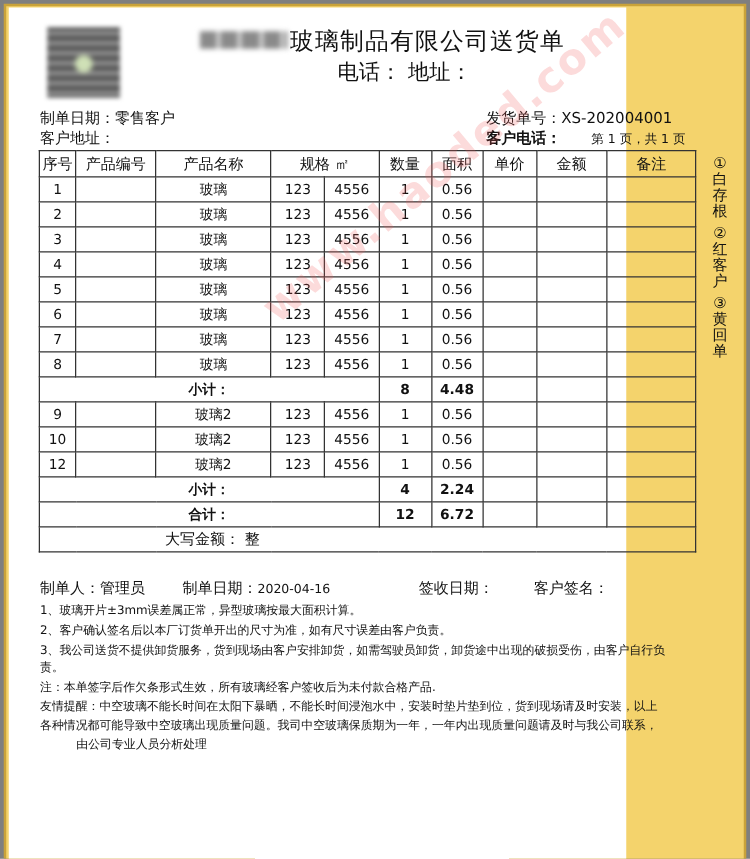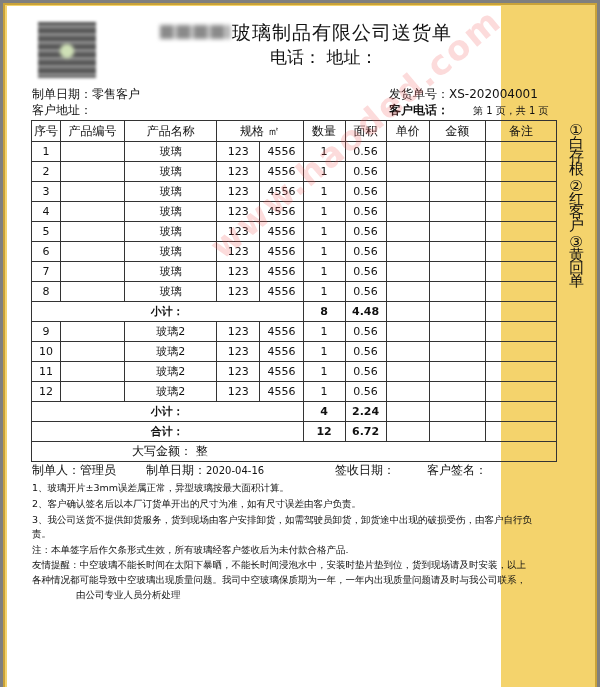--- a/index.html
+++ b/index.html
@@ -45,21 +45,21 @@
     border-collapse: collapse; table-layout: fixed;
     font-size: 11px; font-family: "DejaVu Sans", sans-serif;
   }
   table.goods td, table.goods th {
     border: 1px solid #333; height: 19px; padding: 0; text-align: center;
     font-weight: normal; overflow: hidden; white-space: nowrap;
   }
   table.goods th { font-size: 12px; height: 20px; margin-top: 20px; }
   table.goods tr.sum td { font-weight: bold; }
   table.goods td.words { text-align: left; padding-left: 100px; font-size: 12px; height: 19px; border-top: 1.5px solid #333; }
-  .side { left: 562px; width: 14px; font-size: 15px; line-height: 13px; white-space: normal; text-align: center; }
+  .side { left: 562px; width: 14px; font-size: 12px; line-height: 13px; white-space: normal; text-align: center; }
   .notes { left: 30px; font-size: 9.5px; color: #111; }
   .watermark {
     position: absolute; left: 195px; top: 230px;
     transform: rotate(-40deg); transform-origin: left top;
     font-size: 34px; font-weight: bold; color: rgba(240,90,90,0.22);
     letter-spacing: 2px; pointer-events: none;
   }
 </style>
 </head>
 <body>
@@ -237,32 +237,20 @@
           <td>玻璃2</td>
           <td>123</td>
           <td>4556</td>
           <td>1</td>
           <td>0.56</td>
           <td></td>
           <td></td>
           <td></td>
         </tr>
       <tr>
-          <td>11</td>
-          <td></td>
-          <td>玻璃2</td>
-          <td>123</td>
-          <td>4556</td>
-          <td>1</td>
-          <td>0.56</td>
-          <td></td>
-          <td></td>
-          <td></td>
-        </tr>
-      <tr>
           <td>12</td>
           <td></td>
           <td>玻璃2</td>
           <td>123</td>
           <td>4556</td>
           <td>1</td>
           <td>0.56</td>
           <td></td>
           <td></td>
           <td></td>
@@ -304,14 +292,14 @@
   <div class="abs info" style="left:280px;top:456px;margin-left:48px;">签收日期：</div>
   <div class="abs info" style="left:420px;top:456px;">客户签名：</div>
 
   <div class="abs notes" style="left:25px;top:476px;">1、玻璃开片±3mm误差属正常，异型玻璃按最大面积计算。</div>
   <div class="abs notes" style="left:25px;top:492px;">2、客户确认签名后以本厂订货单开出的尺寸为准，如有尺寸误差由客户负责。</div>
   <div class="abs notes" style="left:25px;top:508px;">3、我公司送货不提供卸货服务，货到现场由客户安排卸货，如需驾驶员卸货，卸货途中出现的破损受伤，由客户自行负</div>
   <div class="abs notes" style="left:25px;top:522px;">责。</div>
   <div class="abs notes" style="left:25px;top:538px;">注：本单签字后作欠条形式生效，所有玻璃经客户签收后为未付款合格产品.</div>
   <div class="abs notes" style="left:25px;top:568px;">各种情况都可能导致中空玻璃出现质量问题。我司中空玻璃保质期为一年，一年内出现质量问题请及时与我公司联系，</div>
   <div class="abs notes" style="left:25px;top:553px;">友情提醒：中空玻璃不能长时间在太阳下暴晒，不能长时间浸泡水中，安装时垫片垫到位，货到现场请及时安装，以上</div>
-  <div class="abs notes" style="left:25px;top:583px;padding-left:44px;">由公司专业人员分析处理</div>
+  <div class="abs notes" style="left:10px;top:583px;padding-left:44px;">由公司专业人员分析处理</div>
 </div>
 
 </body></html>

